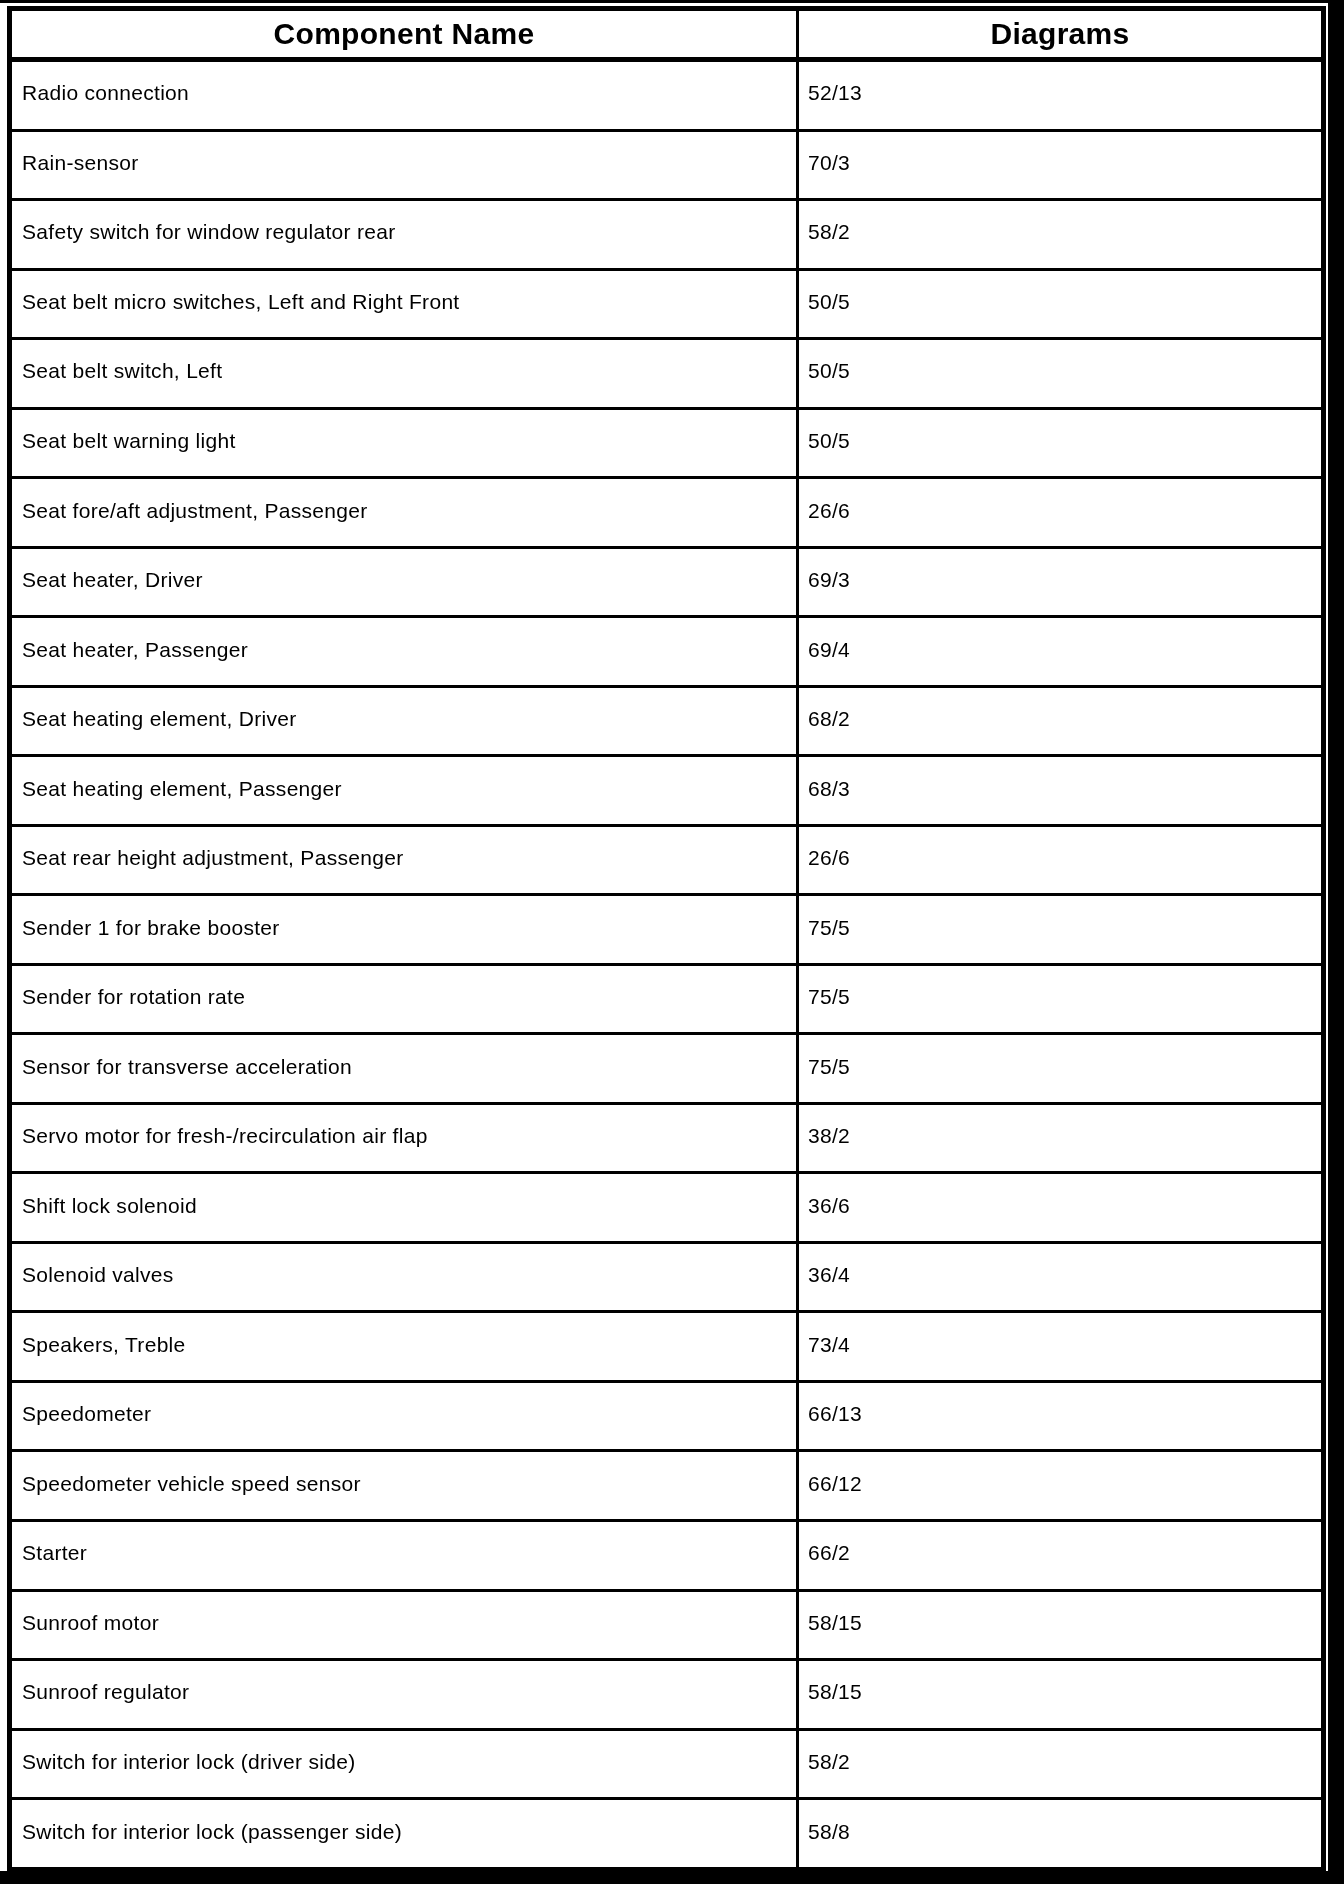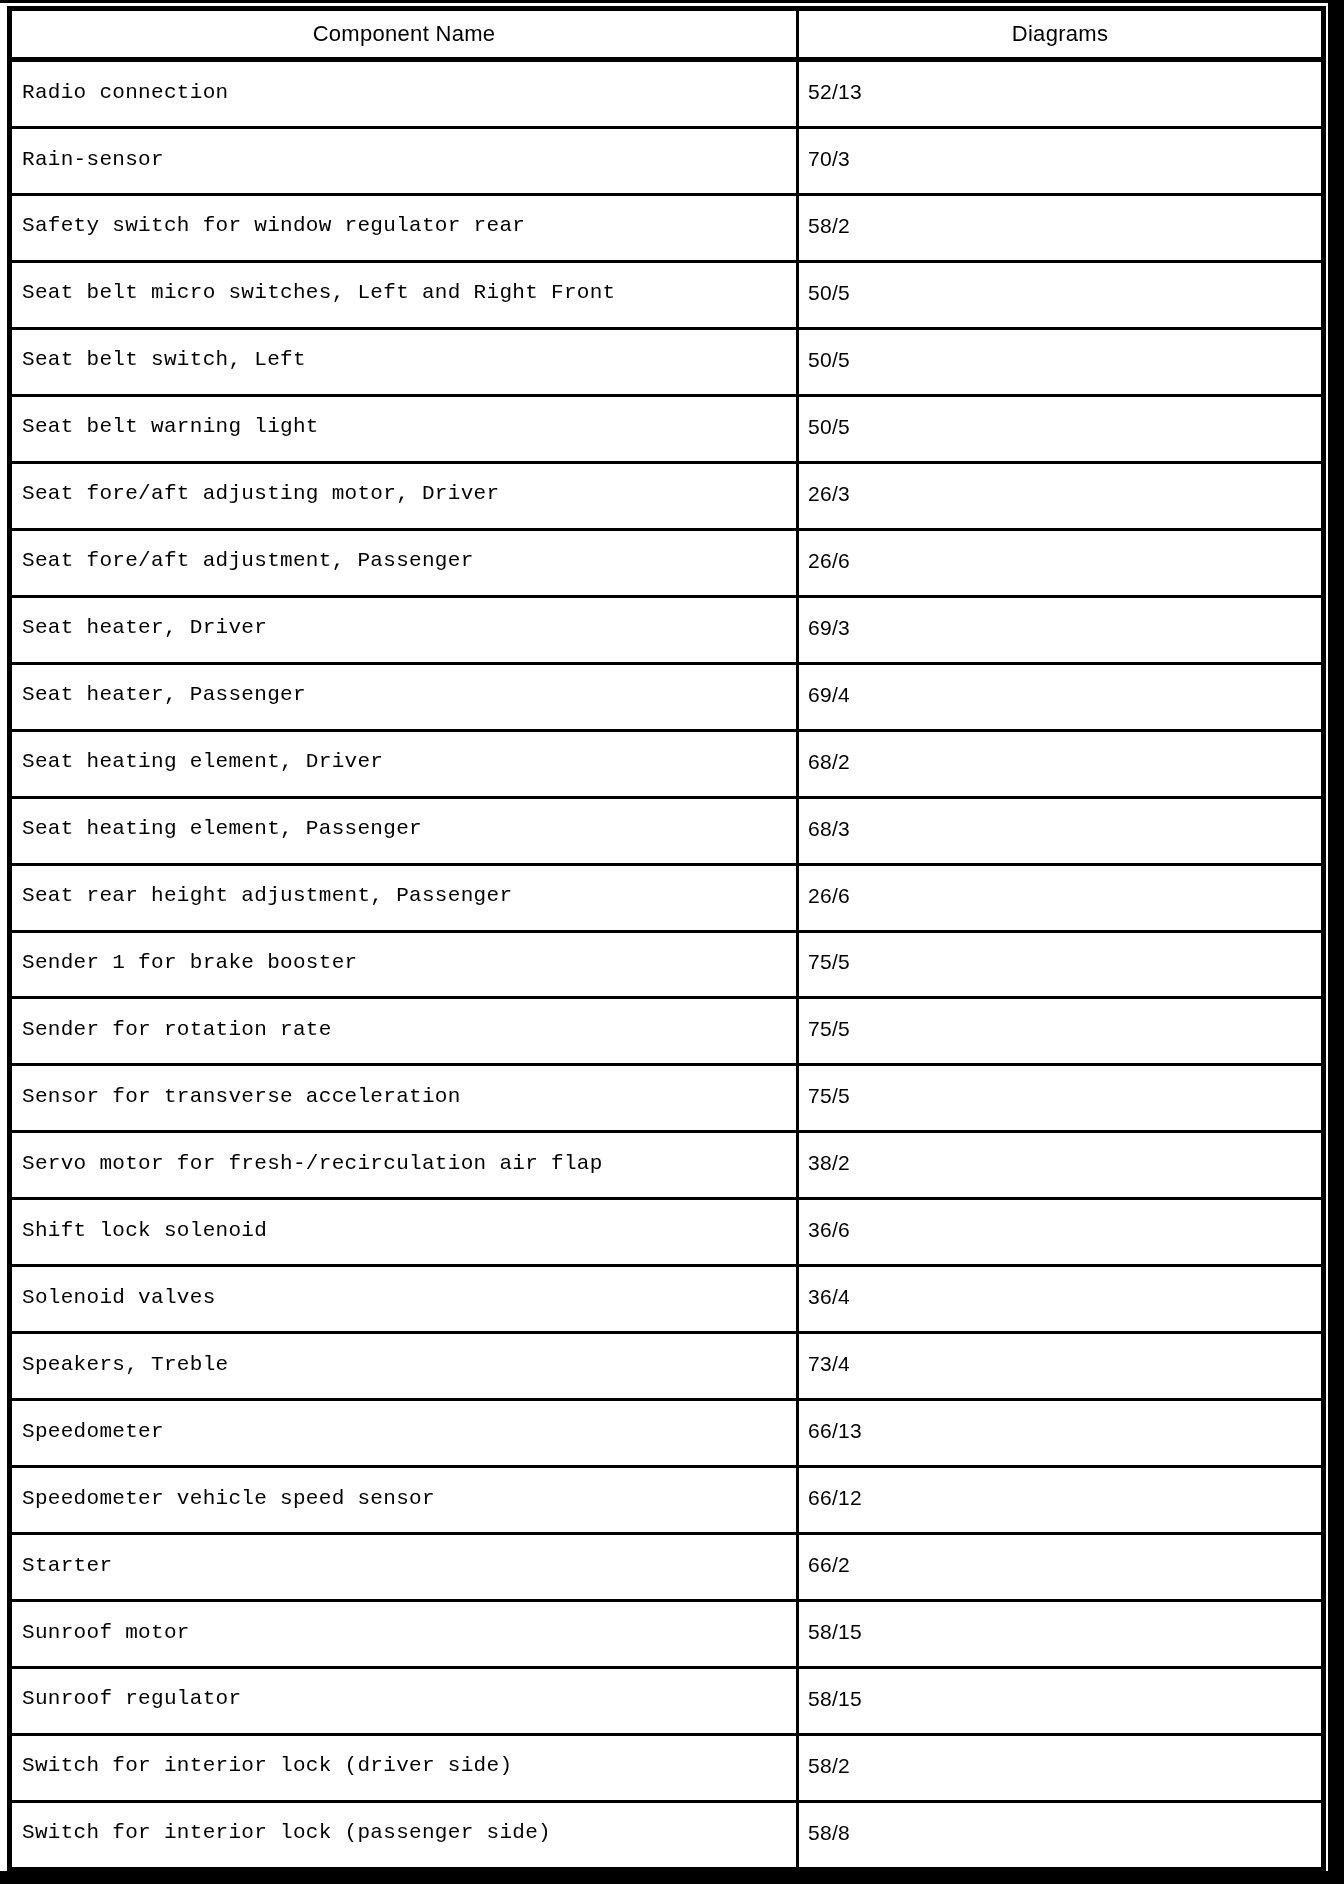--- a/index.html
+++ b/index.html
@@ -29,39 +29,39 @@
     background:var(--paper);
     border:5px solid var(--ink);
   }
   col.col-name{width:788px;}
   col.col-diagrams{width:526px;}
 
   table.components th{
     border:3px solid var(--ink);
     border-bottom:5px solid var(--ink);
     height:46px;
-    font-size:22px;
-    font-weight:normal;
+    font-size:30px;
+    font-weight:bold;
     letter-spacing:0.3px;
     text-align:center;
     vertical-align:middle;
     padding:0;
   }
   table.components td{
     border:3px solid var(--ink);
     height:53px;
     font-size:21px;
     letter-spacing:0.3px;
     text-align:left;
     vertical-align:middle;
     padding:0 6px 4px 9px;
     overflow:hidden;
     white-space:nowrap;
   }
-  table.components td.name{padding-left:10px;font-family:Liberation Mono, monospace;}
+  table.components td.name{padding-left:10px;}
 </style>
 </head>
 <body>
 
 <div class="scan-top"></div>
 <div class="scan-right"></div>
 <div class="scan-bottom"></div>
 
 <table class="components">
   <colgroup>
@@ -91,24 +91,20 @@
     <td class="name">Seat belt micro switches, Left and Right Front</td>
     <td class="diag">50/5</td>
   </tr>
       <tr>
     <td class="name">Seat belt switch, Left</td>
     <td class="diag">50/5</td>
   </tr>
       <tr>
     <td class="name">Seat belt warning light</td>
     <td class="diag">50/5</td>
-  </tr>
-      <tr>
-    <td class="name">Seat fore/aft adjusting motor, Driver</td>
-    <td class="diag">26/3</td>
   </tr>
       <tr>
     <td class="name">Seat fore/aft adjustment, Passenger</td>
     <td class="diag">26/6</td>
   </tr>
       <tr>
     <td class="name">Seat heater, Driver</td>
     <td class="diag">69/3</td>
   </tr>
       <tr>

